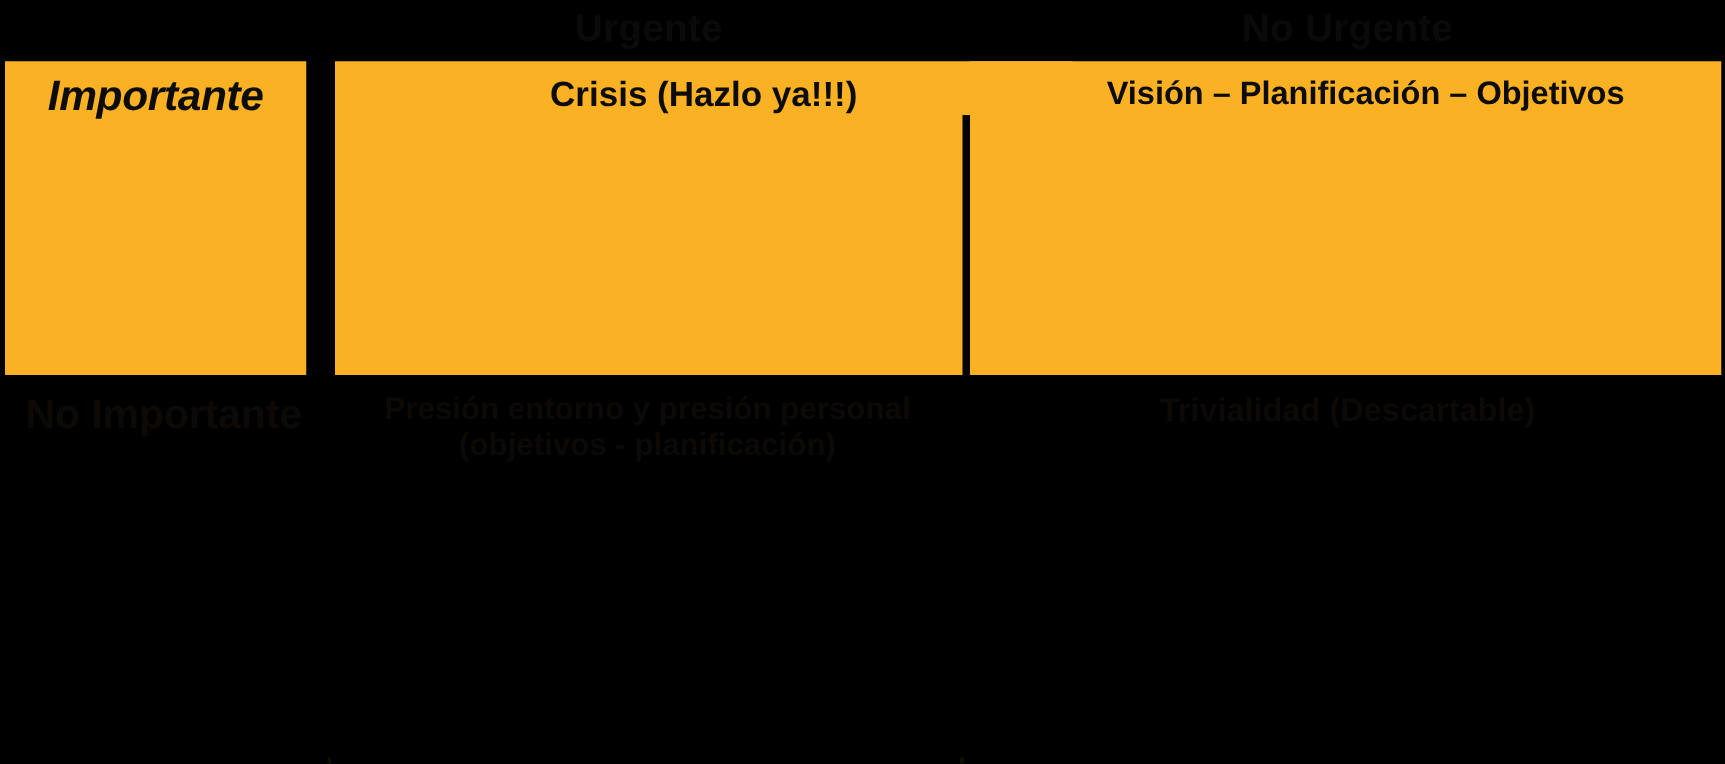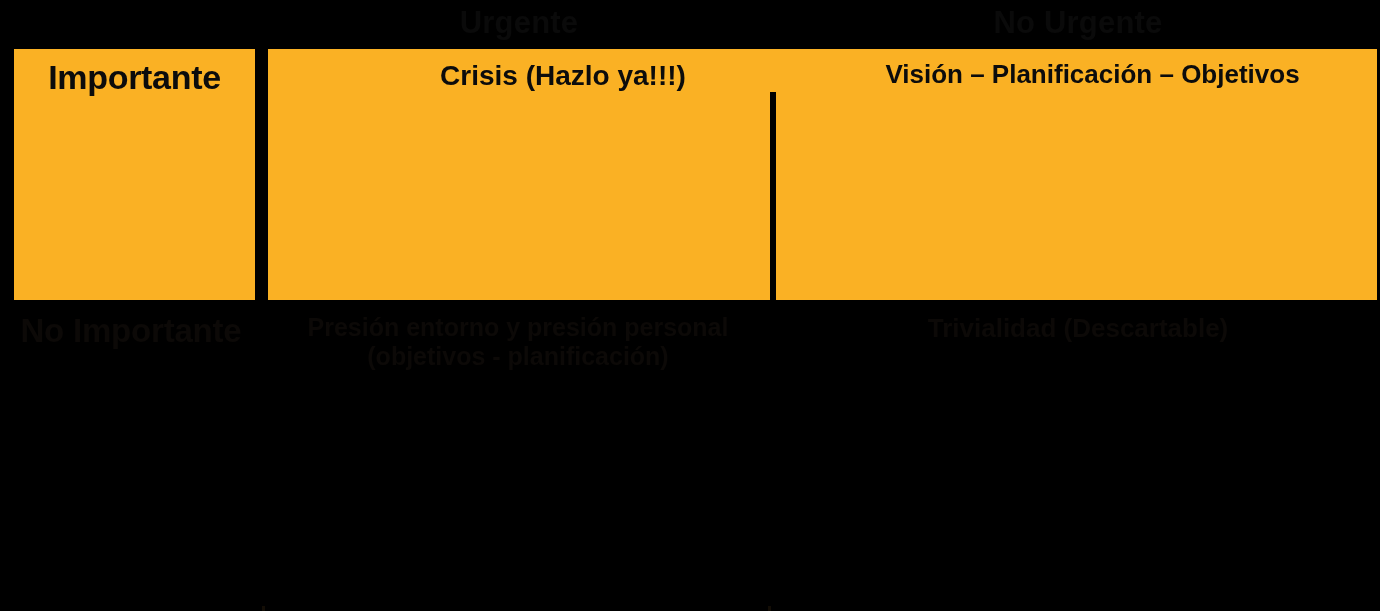--- a/index.html
+++ b/index.html
@@ -43,21 +43,21 @@
     width: 1380px;
     height: 257px;
     background: #000000;
   }
   .cell-orange {
     position: absolute;
     top: 3px;
     height: 251px;
     background: #FAB124;
   }
-  #cell-importante  { left: 14px;   width: 241px; }
+  #cell-importante  { left: 4px;   width: 241px; font-style: italic; }
   #cell-crisis      { left: 268px; width: 590px; }
   #cell-vision      { left: 776px; width: 601px; }
 
   .cell-orange .cell-text {
     position: absolute;
     left: 0;
     right: 0;
     top: 8px;
     text-align: center;
     color: #0c0c0c;

